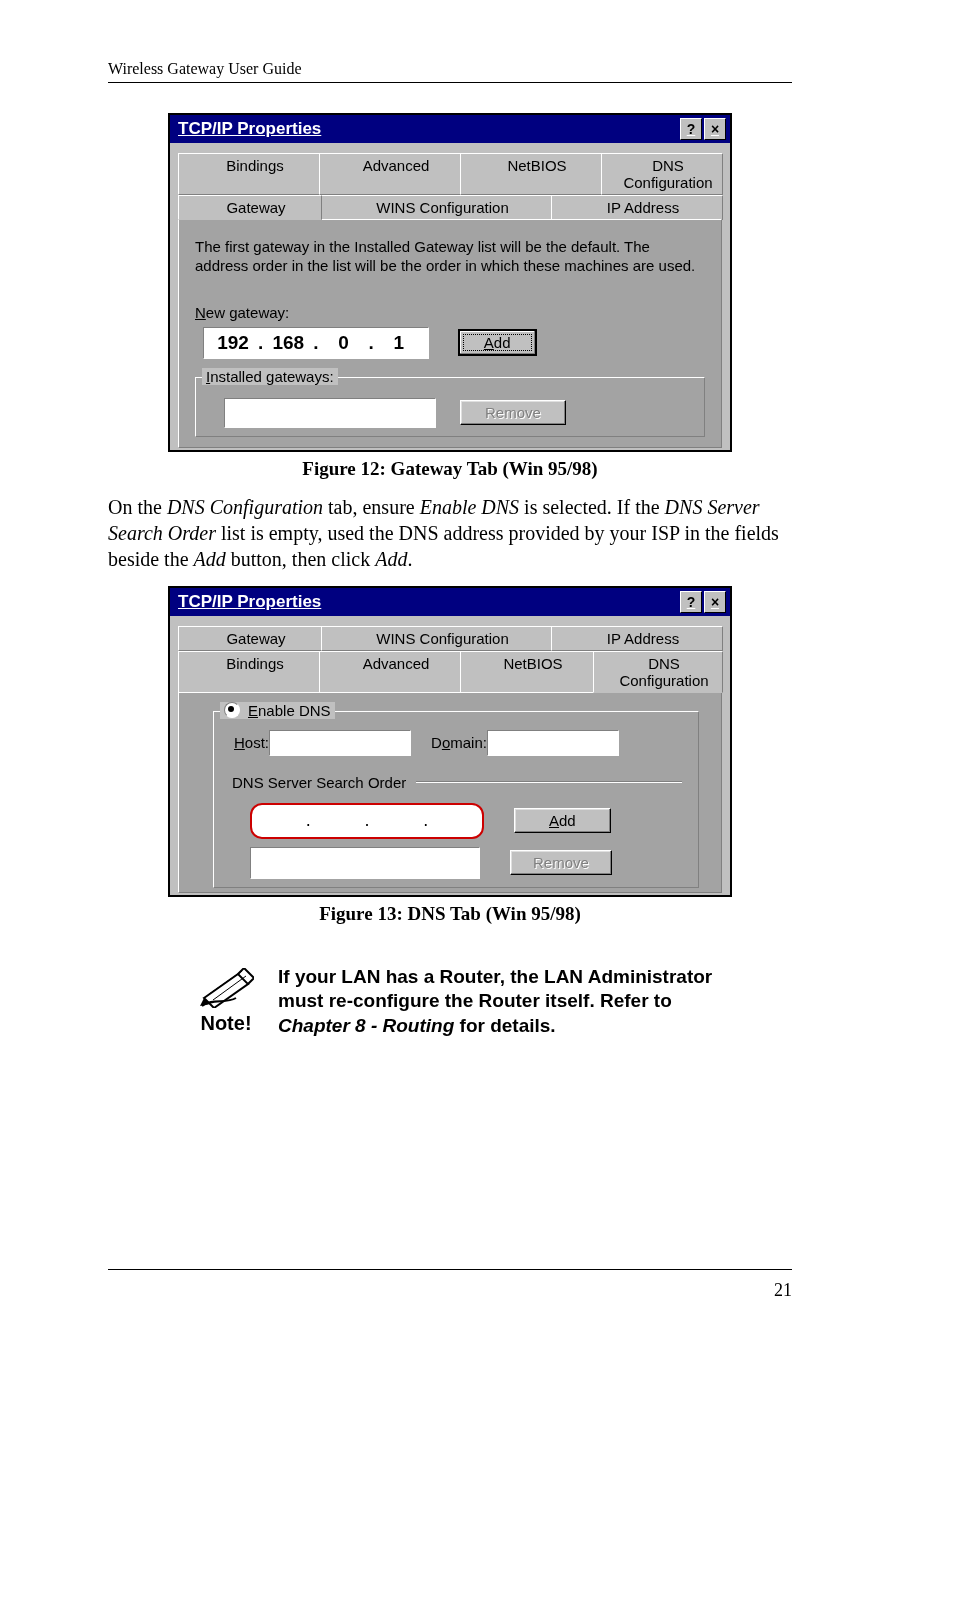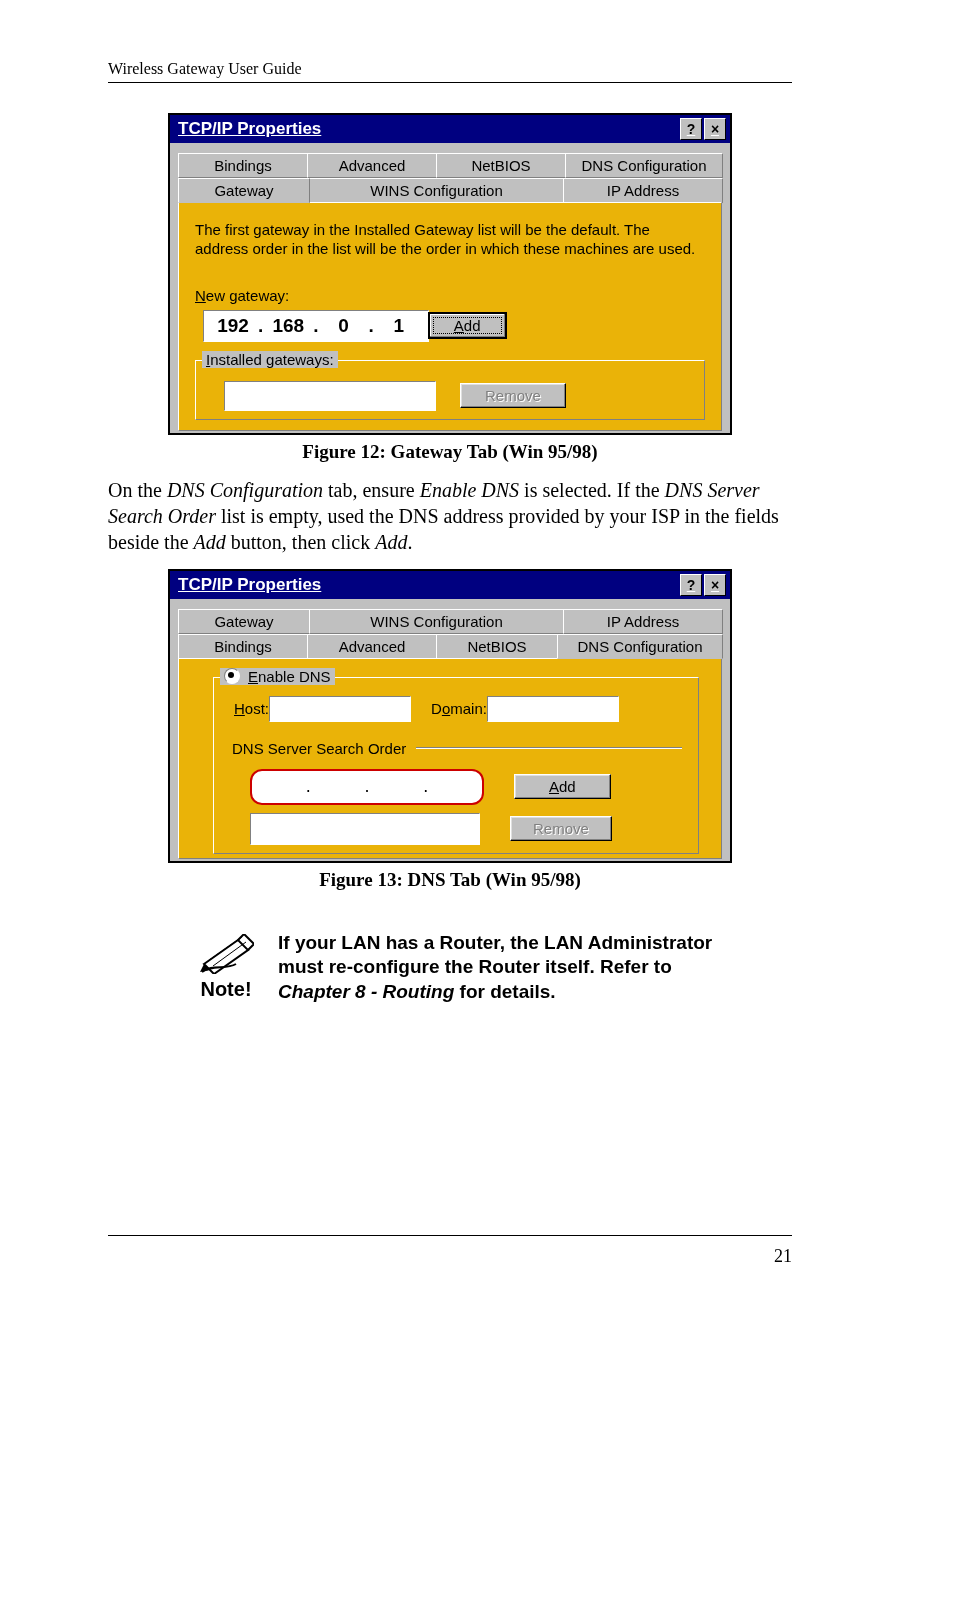--- a/index.html
+++ b/index.html
@@ -58,37 +58,37 @@
   .dialog-body { padding: 10px 8px 2px 8px; }
   .tabs {
     display: flex; flex-wrap: wrap;
     border-bottom: none;
   }
   .tabrow { display: flex; width: 100%; }
   .tab {
     background: #c0c0c0;
     border: 1px solid #808080;
     border-top-color: #fff; border-left-color: #fff;
-    padding: 3px 0 3px 0;
+    padding: 3px 0 3px 12px;
     text-align: center;
     font-size: 15px;
     position: relative;
     flex: 1;
     margin-right: -1px;
   }
   .tab.active {
     border-bottom-color: #c0c0c0;
     z-index: 2;
   }
   .tab-panel {
     border: 1px solid #808080;
     border-top-color: #fff; border-left-color: #fff;
     padding: 18px 16px 10px 16px;
     margin-top: -1px;
-    background: #eab308;
+    background: #a3a3a3;
     position: relative;
     z-index: 1;
   }
   .info-text { font-size: 15px; line-height: 1.25; margin-bottom: 28px; }
   .label { font-size: 15px; margin-bottom: 6px; }
   .ip-input {
     background: #fff;
     border: 1px solid #000;
     border-top-color: #808080; border-left-color: #808080;
     border-right-color: #fff; border-bottom-color: #fff;
@@ -105,21 +105,21 @@
     border-top-color: #fff; border-left-color: #fff;
     border-right-color: #000; border-bottom-color: #000;
     box-shadow: inset -1px -1px 0 #808080, inset 1px 1px 0 #dfdfdf;
     padding: 3px 24px;
     font-size: 15px;
     text-align: center;
     display: inline-block;
   }
   .win-btn.focused { outline: 1px dotted #000; outline-offset: -5px; border: 1px solid #000; box-shadow: 0 0 0 1px #000, inset -1px -1px 0 #808080, inset 1px 1px 0 #fff; }
   .win-btn.disabled { color: #808080; text-shadow: 1px 1px 0 #fff; }
-  .row-flex { display: flex; align-items: center; margin-bottom: 18px; }
+  .row-flex { display: flex; align-items: center; gap: 30px; margin-bottom: 18px; }
   .groupbox {
     border: 1px solid #808080;
     border-top-color: #fff; border-left-color: #fff;
     padding: 20px 16px 4px 28px;
     position: relative;
     margin-top: 6px;
   }
   .groupbox .legend {
     position: absolute; top: -10px; left: 6px;
     background: #c0c0c0; padding: 0 4px;

